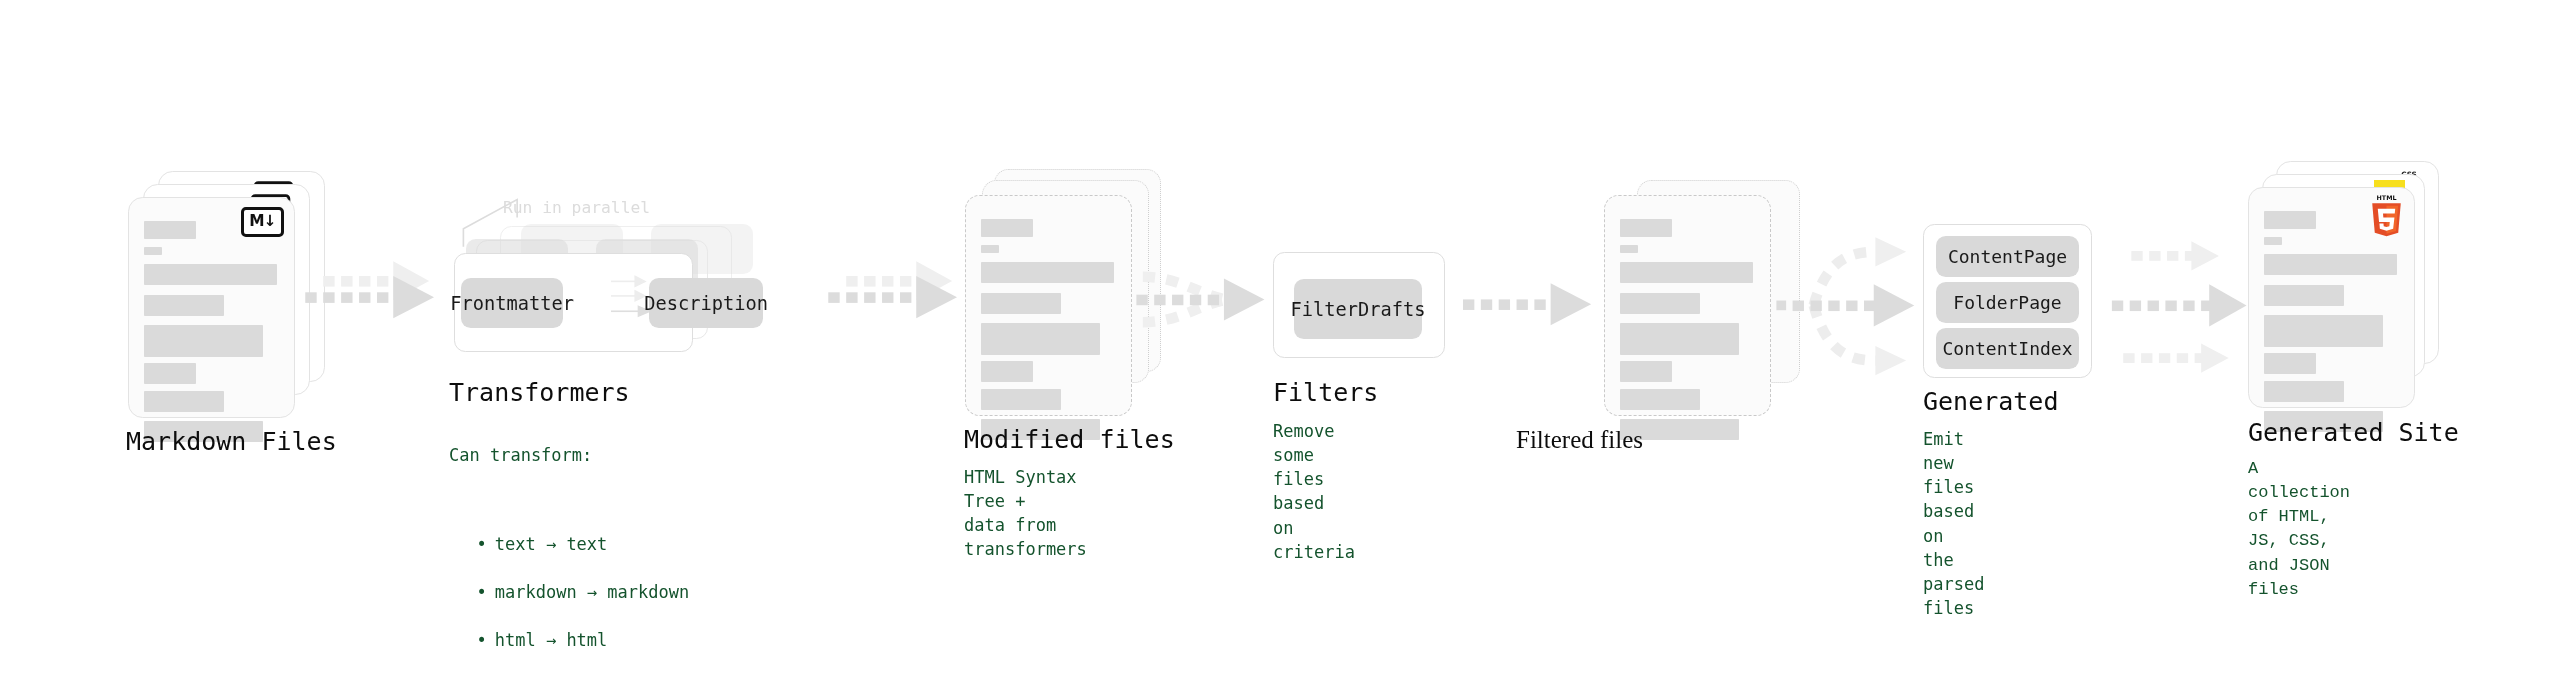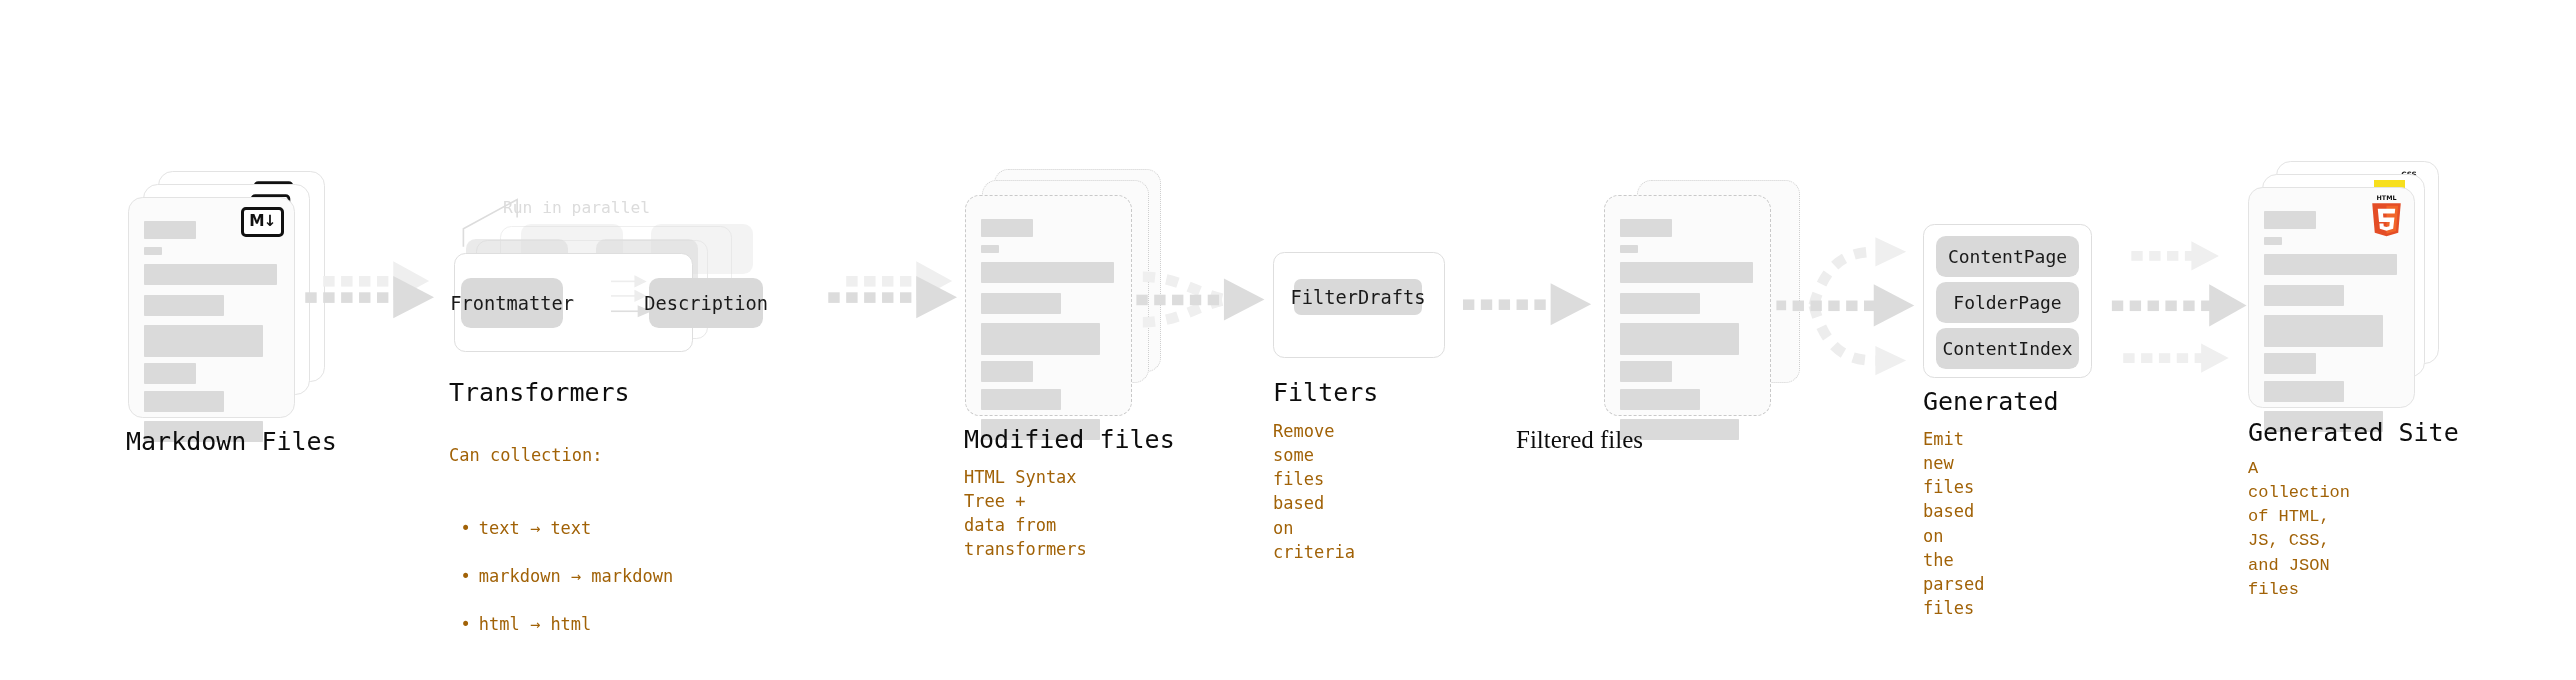--- a/index.html
+++ b/index.html
@@ -112,25 +112,25 @@
     position: absolute;
     font-size: 25px;
     color: #0d0d0d;
     white-space: nowrap;
     line-height: 1.15;
     text-align: center;
   }
   .caption {
     position: absolute;
     font-size: 17px;
-    color: #a16207;
+    color: #14532d;
     line-height: 1.42;
     white-space: pre-line;
   }
-  .caption .bullet-list { margin: 0; padding: 0; list-style: none; }
+  .caption .bullet-list { margin: 16px; padding: 0; list-style: none; }
   .caption .bullet-list li { white-space: nowrap; }
   .caption .bullet-list li::before { content: "\2022"; padding-right: 8.1px; }
 
   .parallel-label {
     position: absolute;
     font-size: 16.3px;
     color: #dcdcdc;
     white-space: nowrap;
   }
 
@@ -220,21 +220,21 @@
           <polygon points="34,41 48,47 34,53"></polygon>
       </g>
     </svg>
 
     <div class="chip" style="left:461px;top:278px;width:102px;height:50px;">Frontmatter</div>
     <div class="chip" style="left:649px;top:278px;width:114px;height:50px;">Description</div>
 
     <div class="title" style="left:449px;top:379px;">Transformers</div>
 
     <div class="caption" style="left:449px;top:419px;">
-      <div>Can collection:</div>
+      <div>Can transform:</div>
       <ul class="bullet-list" style="padding-left:11.4px;">
         <li>text → text</li>
         <li>markdown → markdown</li>
         <li>html → html</li>
       </ul>
     </div>
   </div>
 
   <svg class="arrow-svg" style="left:825px;top:271px;width:163px;height:98px;" viewBox="0 0 200 120">
     <g fill="#efefef">
@@ -290,21 +290,21 @@
       <rect x="42" y="40" width="14" height="13"></rect>
         <rect x="64" y="40" width="14" height="13"></rect>
       <rect x="86" y="40" width="14" height="13"></rect>
         <rect x="108" y="40" width="14" height="13"></rect>
       <polygon points="106,20 156,46 106,72"></polygon>
     </g>
   </svg>
 
   <div class="stage-col" style="left:0;top:0;">
     <div class="group-box" style="left:1273px;top:252px;width:172px;height:106px;"></div>
-    <div class="chip" style="left:1294px;top:279px;width:128px;height:36px;border-radius:7px;">FilterDrafts</div>
+    <div class="chip" style="left:1294px;top:279px;width:128px;height:60px;">FilterDrafts</div>
 
     <div class="title" style="left:1273px;top:379px;">Filters</div>
     <div class="caption" style="left:1273px;top:419px;">Remove some files based
 on criteria</div>
   </div>
 
   <svg class="arrow-svg" style="left:1463px;top:288px;width:146px;height:65px;" viewBox="0 0 180 80">
     <g fill="#dcdcdc">
       <rect x="0" y="14" width="14" height="13"></rect>
         <rect x="22" y="14" width="14" height="13"></rect>

